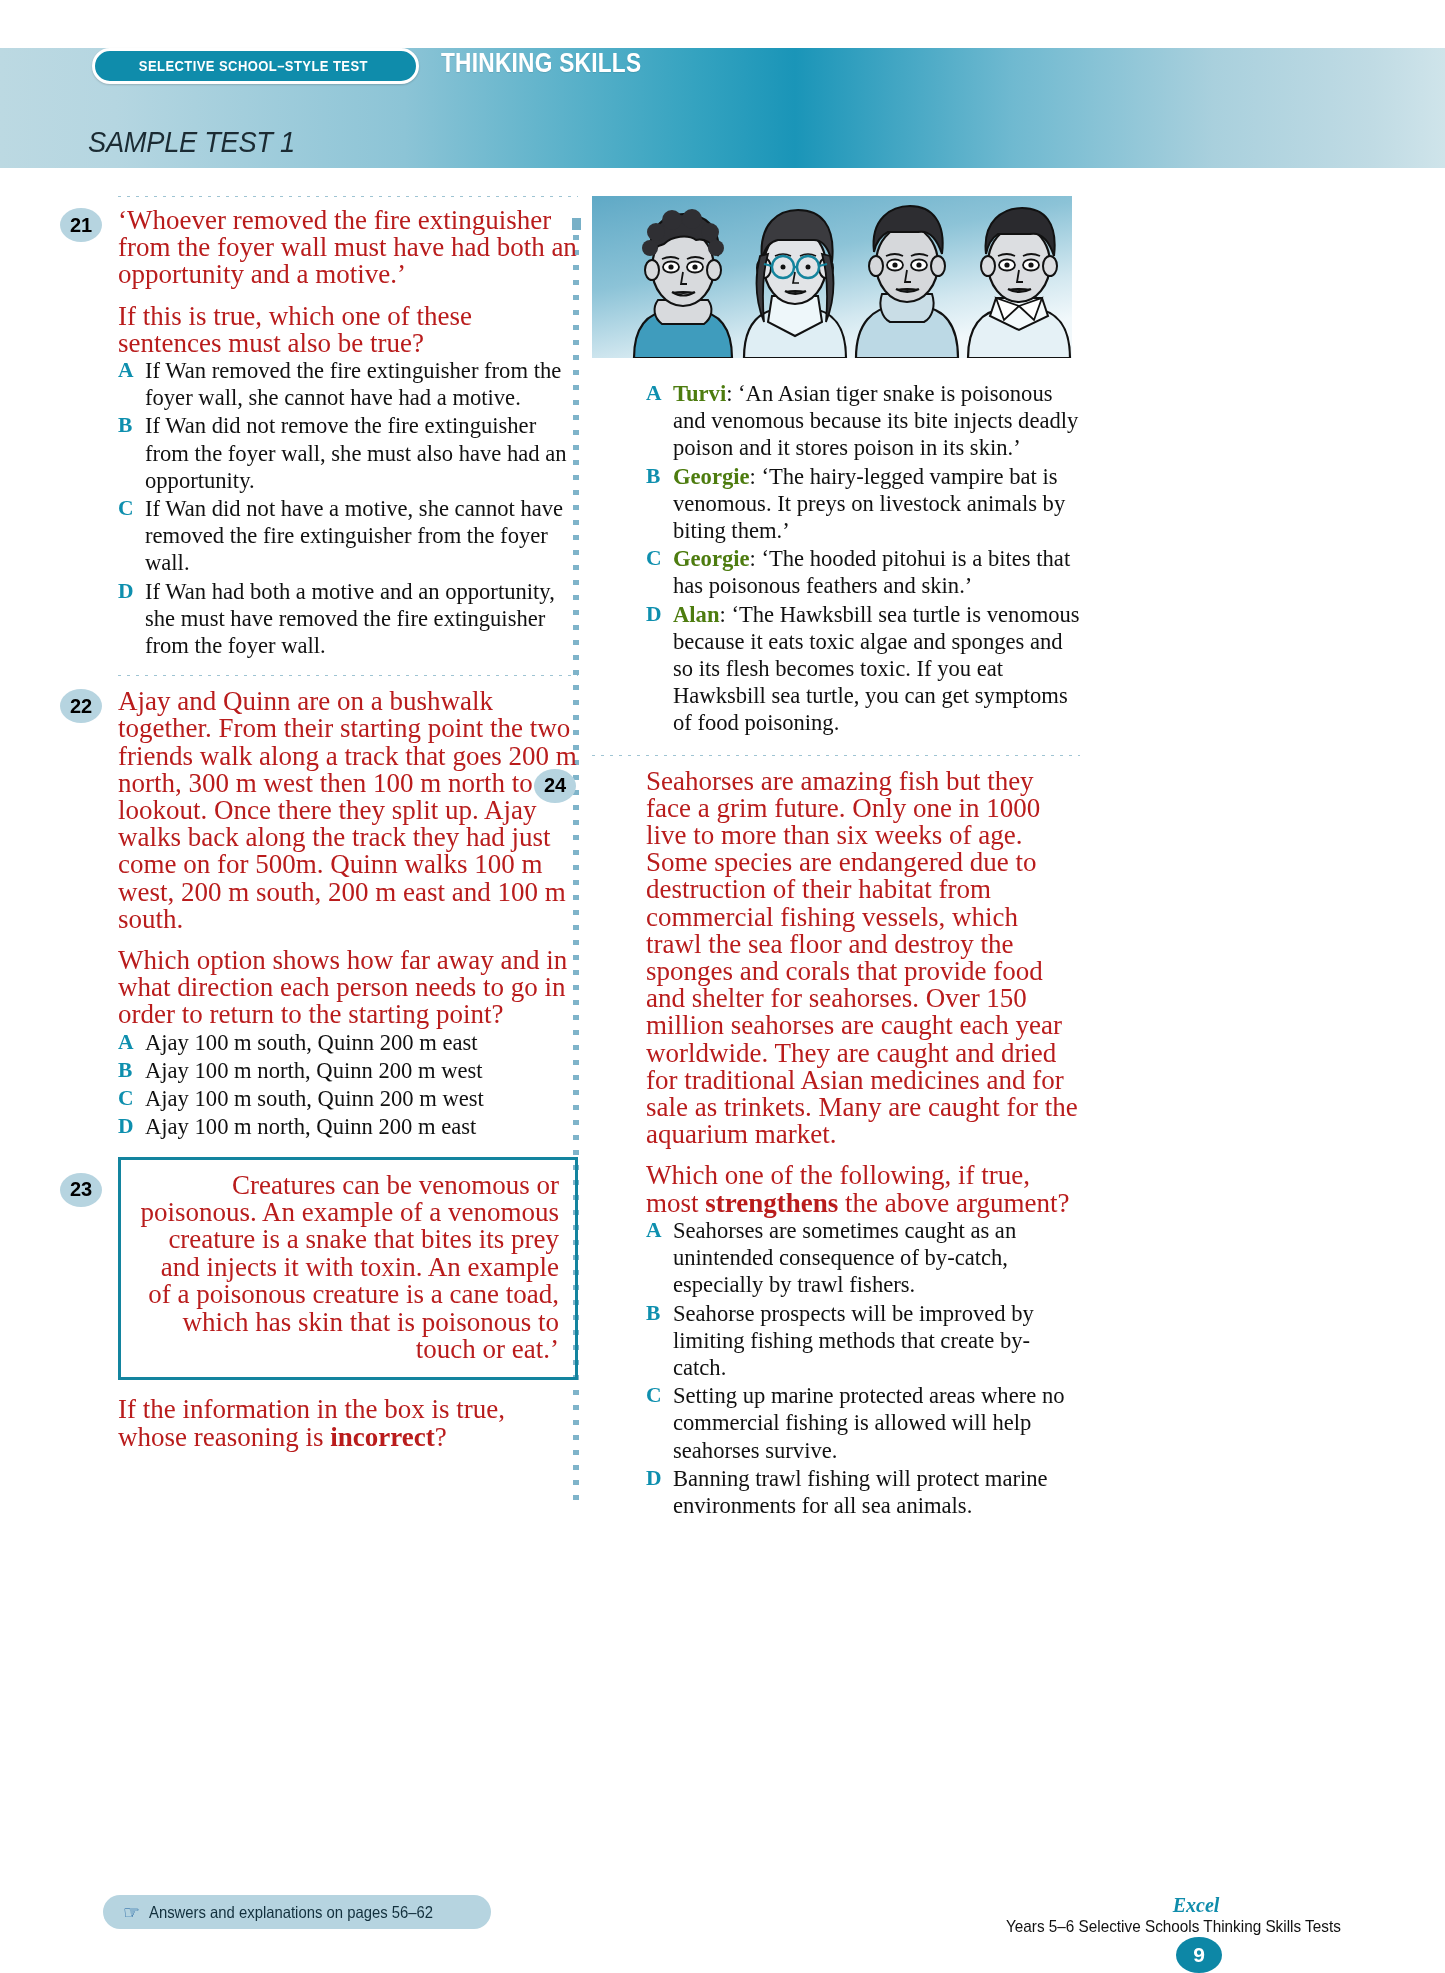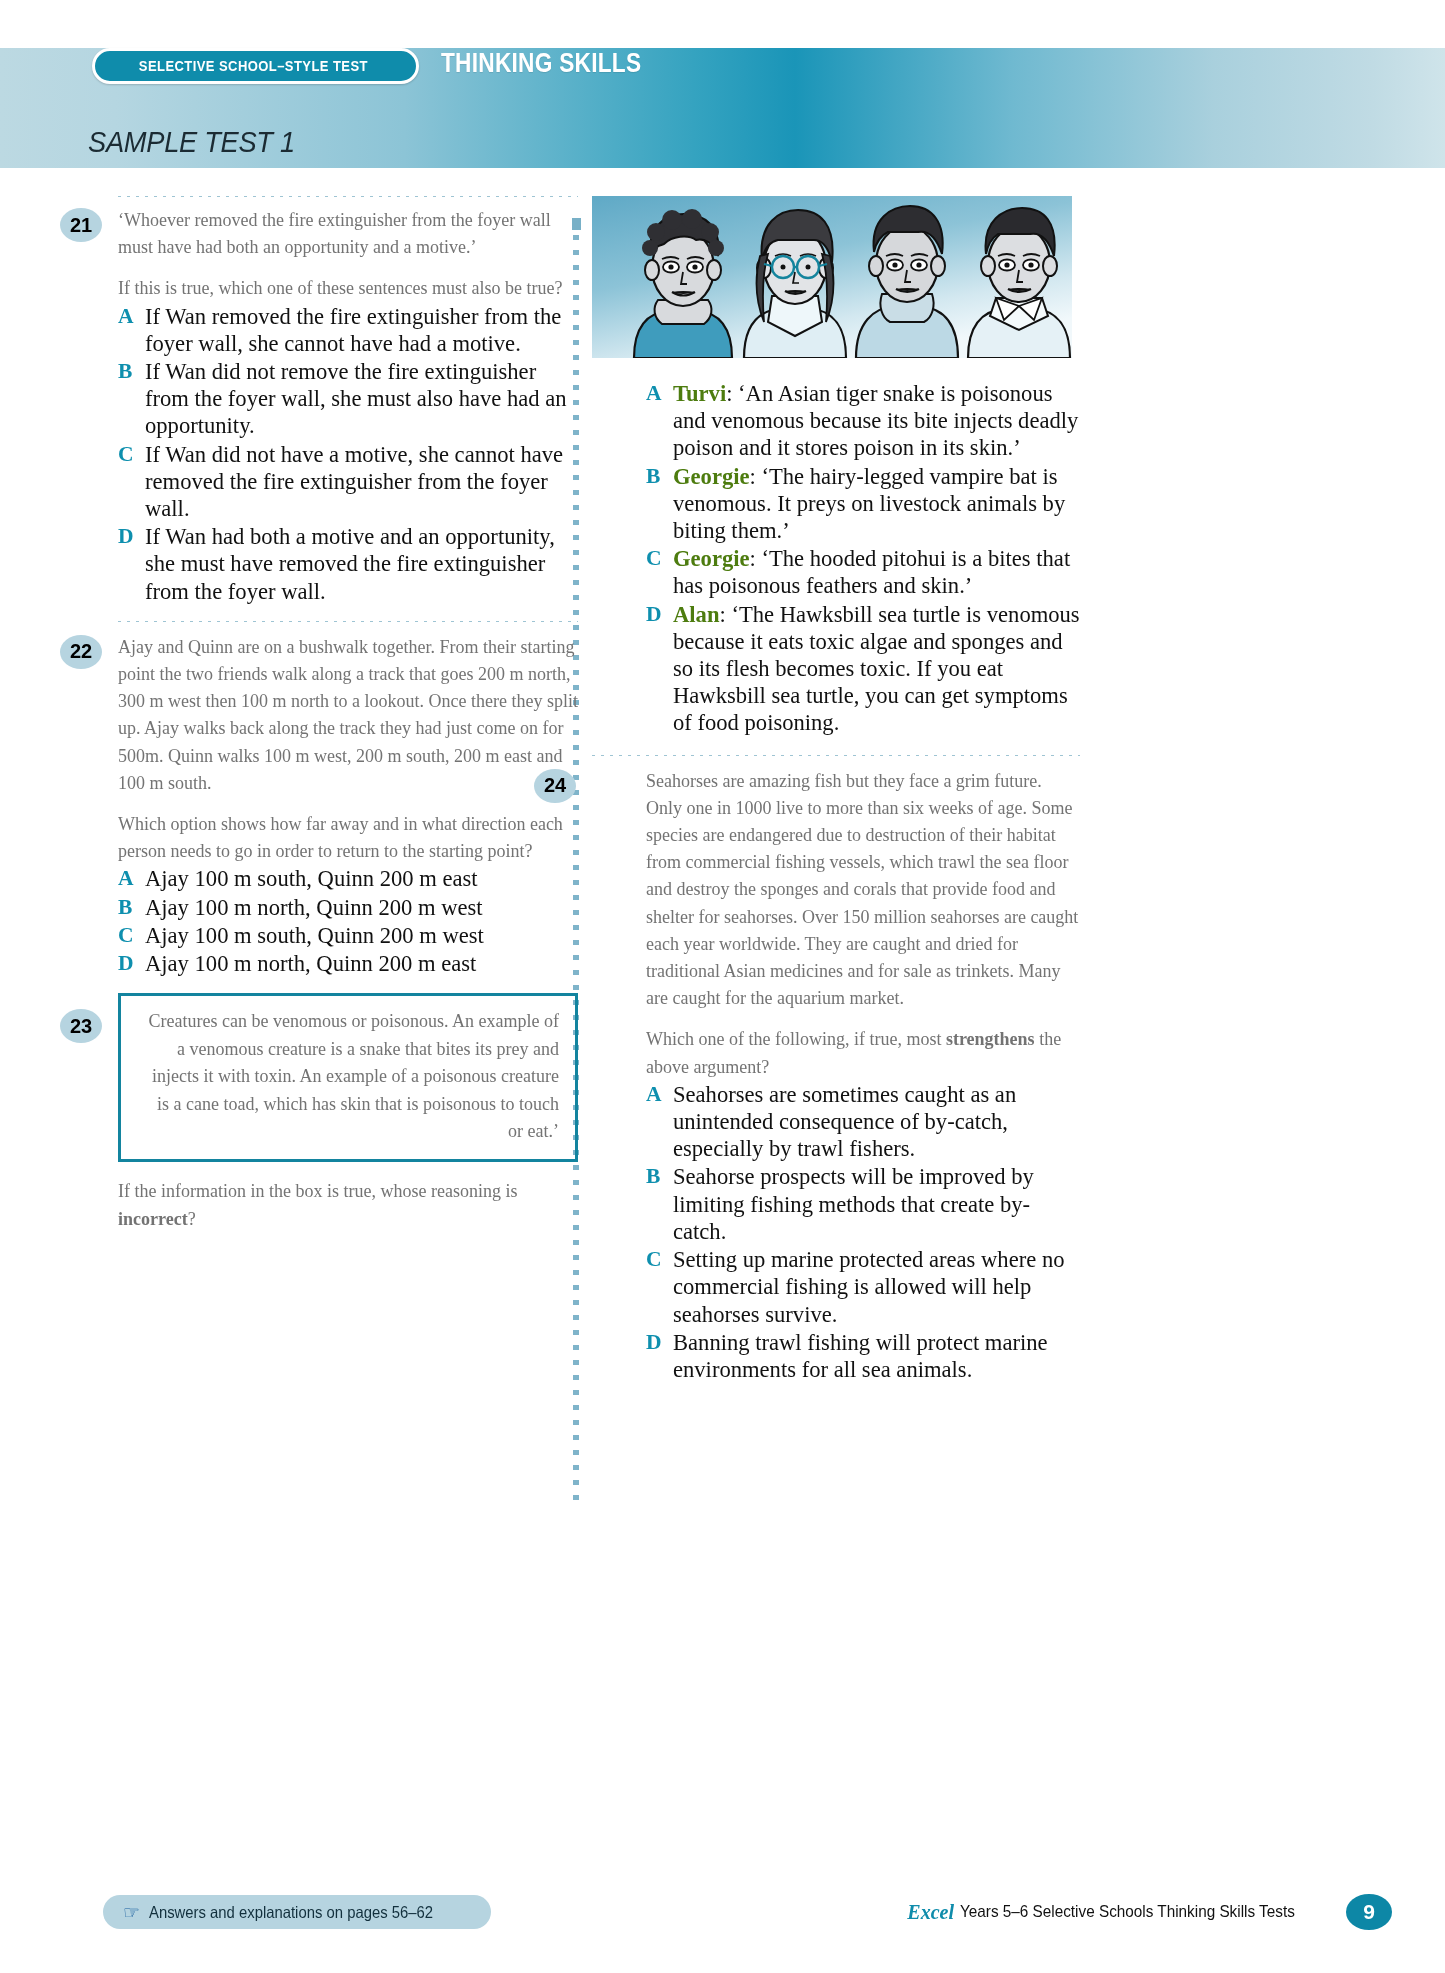--- a/index.html
+++ b/index.html
@@ -146,23 +146,23 @@
     font-family: "Liberation Sans", sans-serif;
     font-weight: bold;
     font-size: 20px;
     display: flex;
     align-items: center;
     justify-content: center;
     box-sizing: border-box;
   }
   .qbody { }
   .para {
-    font-size: 18px;
+    font-size: 27px;
     line-height: 27.2px;
-    color: #737373;
+    color: #b91c1c;
     margin: 0 0 14px 0;
     text-align: left;
   }
   .para.tight { margin-bottom: 0; }
   .opts { margin: 0; }
   .opt {
     display: flex;
     font-size: 22.6px;
     line-height: 27.2px;
     color: #111111;
@@ -226,20 +226,21 @@
     color: #12303d;
     transform: scaleX(0.9);
     transform-origin: left center;
     white-space: nowrap;
   }
   .foot-right {
     position: absolute;
     right: 53px; top: 1px;
     display: flex;
     align-items: center;
+    flex-direction: column;
   }
   .foot-right .excel {
     font-family: "Liberation Serif", serif;
     font-style: italic;
     font-weight: bold;
     font-size: 20px;
     color: #0f8cab;
     margin-right: 6px;
   }
   .foot-right .booktitle {

